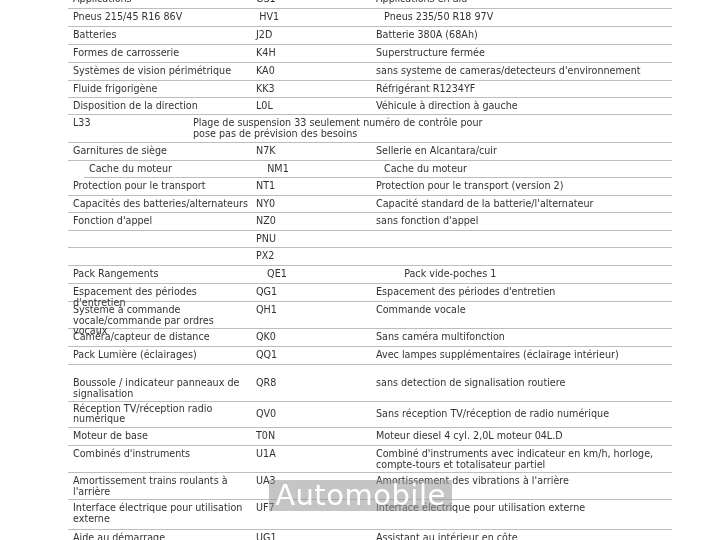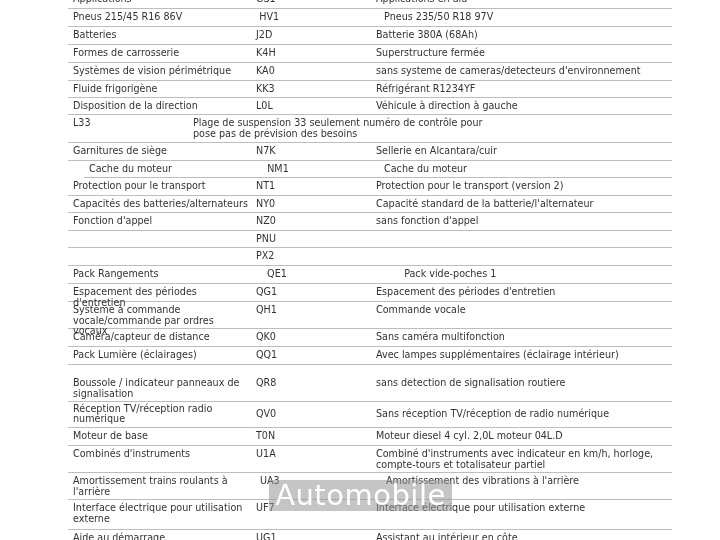--- a/index.html
+++ b/index.html
@@ -131,21 +131,21 @@
     <div class="row" style="height: 18px;">
       <div class="cell c1">Moteur de base</div>
       <div class="cell c2">T0N</div>
       <div class="cell c3">Moteur diesel 4 cyl. 2,0L moteur 04L.D</div>
     </div>
     <div class="row" style="height: 27px;">
       <div class="cell c1">Combinés d'instruments</div>
       <div class="cell c2">U1A</div>
       <div class="cell c3">Combiné d'instruments avec indicateur  en km/h, horloge, compte-tours et  totalisateur partiel</div>
     </div>
-    <div class="row" style="height: 27px; gap: 10px;">
+    <div class="row" style="height: 27px;">
       <div class="cell c1">Amortissement trains roulants à l'arrière</div>
       <div class="cell c2">UA3</div>
       <div class="cell c3">Amortissement des vibrations à l'arrière</div>
     </div>
     <div class="row" style="height: 30px;">
       <div class="cell c1">Interface électrique pour utilisation externe</div>
       <div class="cell c2">UF7</div>
       <div class="cell c3">Interface électrique pour utilisation  externe</div>
     </div>
     <div class="row" style="height: 19px;">

